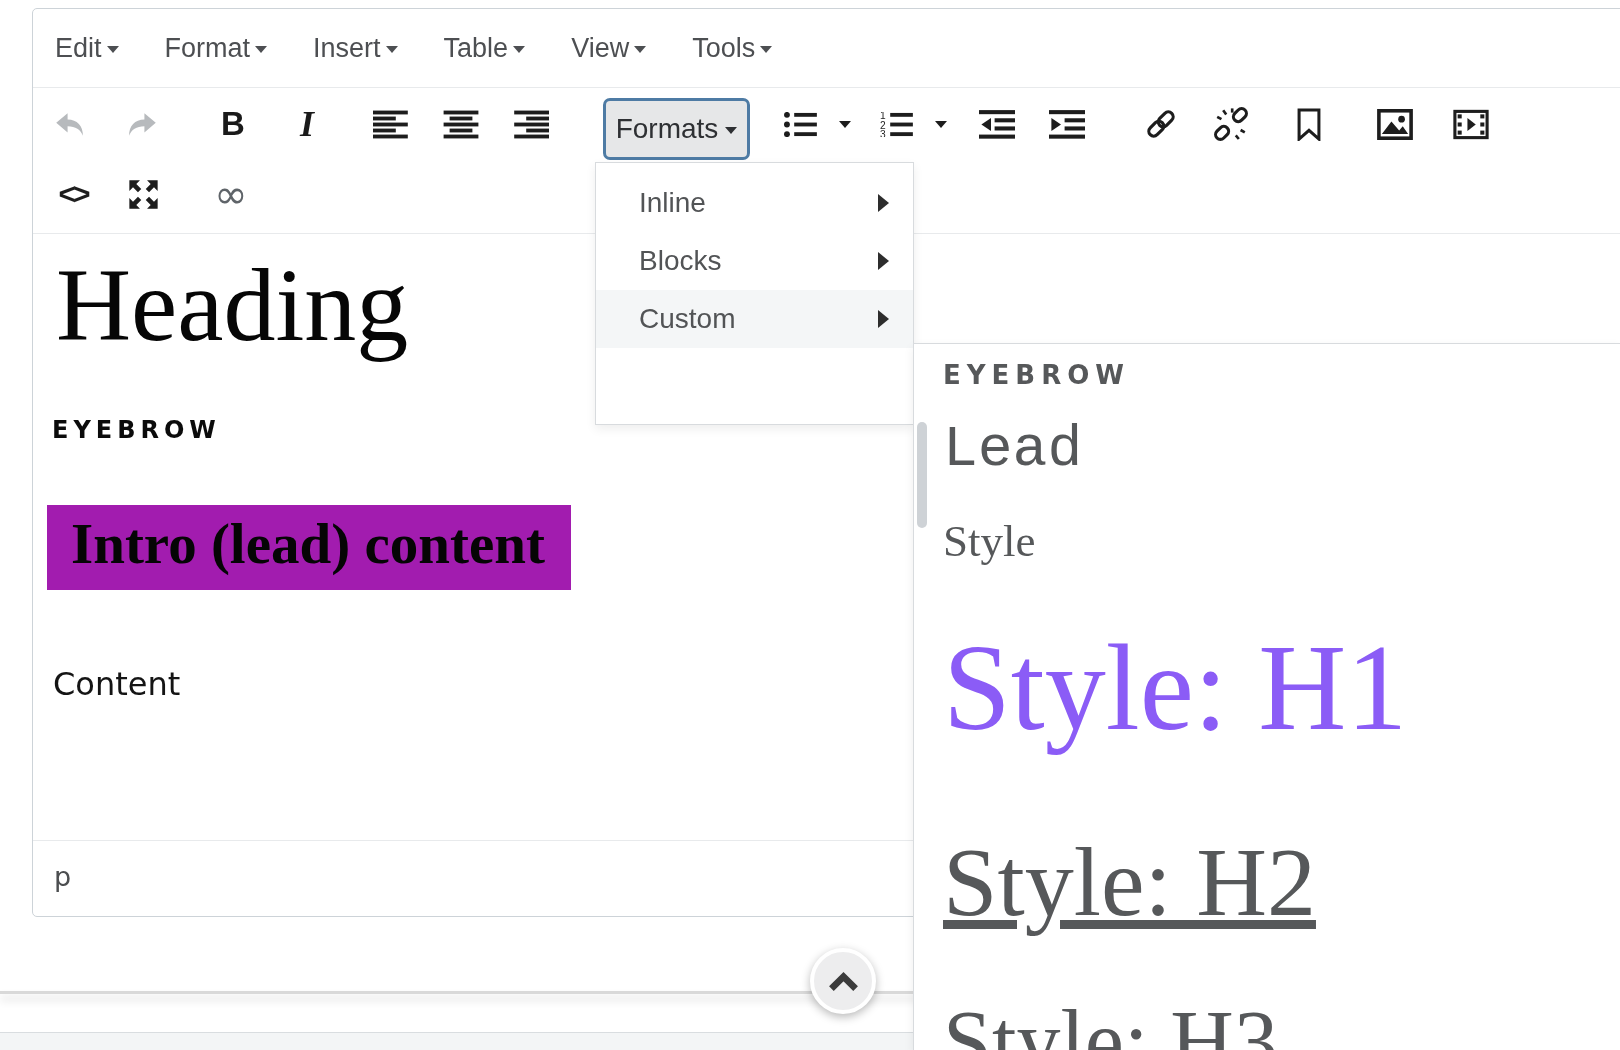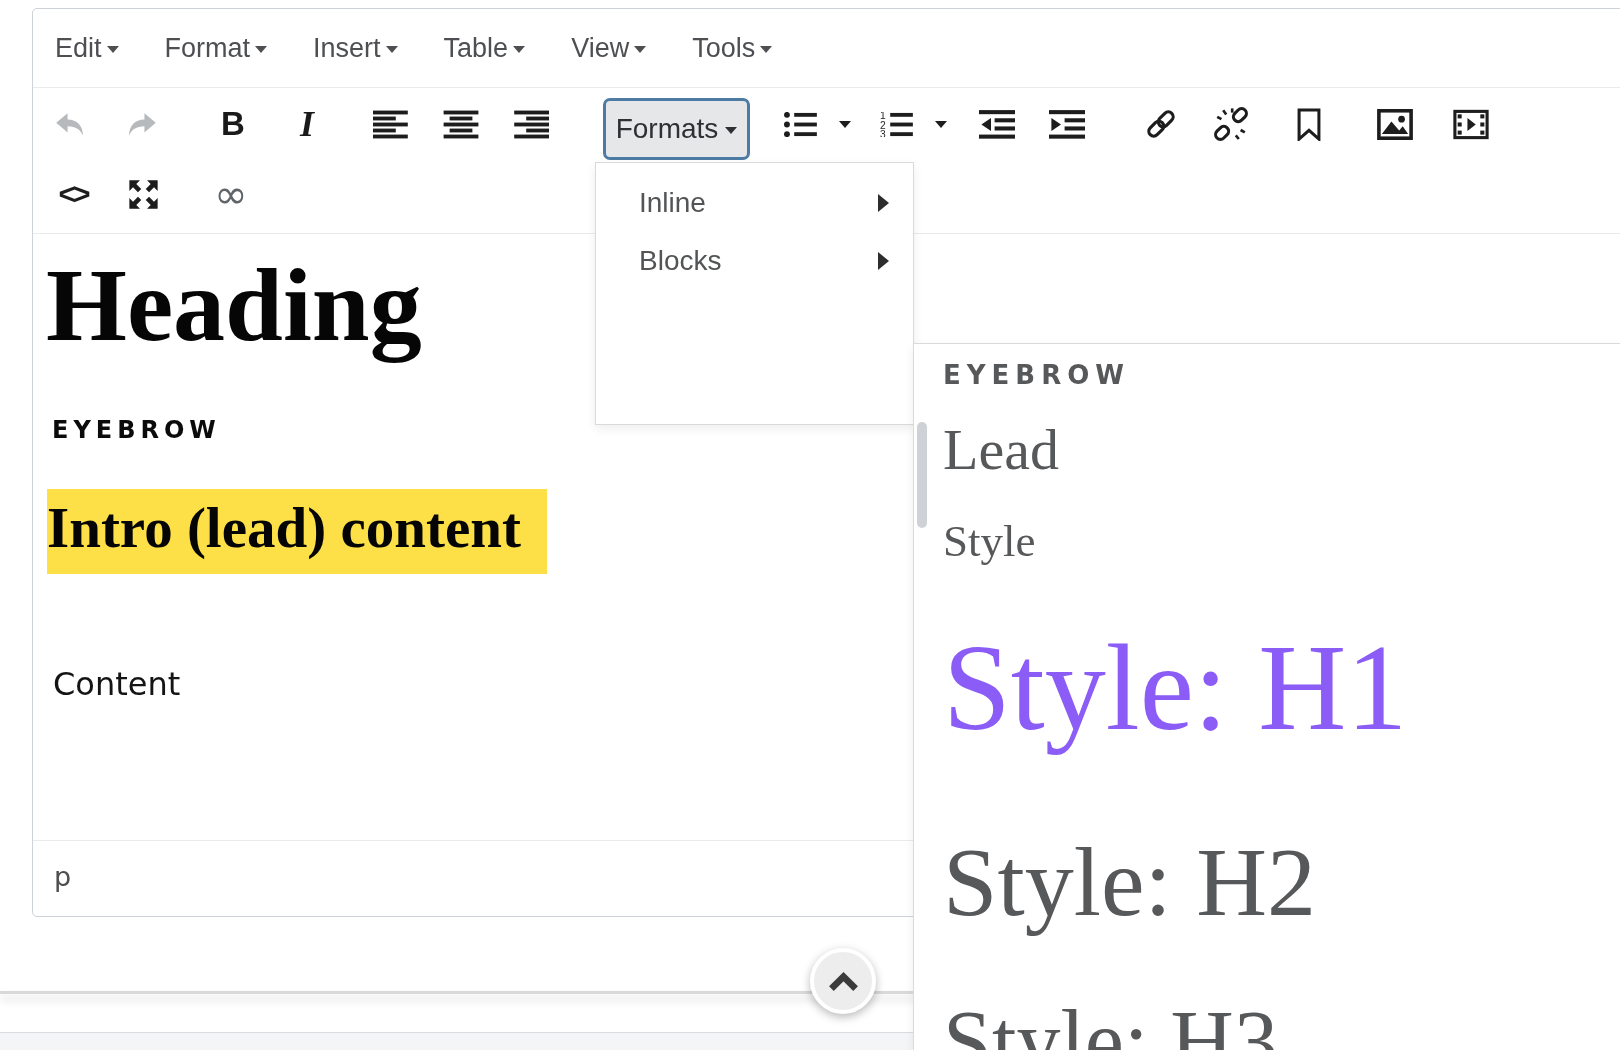--- a/index.html
+++ b/index.html
@@ -40,26 +40,26 @@
   .b-image{left:1340px}.b-media{left:1416px}
   .b-code{left:18px}.b-fs{left:88px}.b-nbsp{left:176px}
 
   .formats-btn { position:absolute; left:570px; top:89px; width:147px; height:62px;
     background:#e6e7e8; border:3px solid #4e7ba4; border-radius:7px;
     display:flex; align-items:center; justify-content:center; gap:7px;
     font-size:28px; color:#2e3033; }
   .formats-btn .caret-down { border-top-color:#2e3033; }
 
   
-  .doc-heading { position:absolute; left:13px; top:236px; font-family:"Liberation Serif", serif;
-    font-weight:bold; font-size:104px; line-height:1.15; color:#060606; }
+  .doc-heading { position:absolute; left:23px; top:236px; font-family:"Liberation Serif", serif;
+    font-weight:normal; font-size:104px; line-height:1.15; color:#060606; }
   .doc-eyebrow { position:absolute; left:19px; top:407px; font-family:"DejaVu Sans", sans-serif;
     font-weight:bold; font-size:24px; letter-spacing:5px; color:#0b0b0b; }
-  .doc-intro { position:absolute; left:14px; top:480px; display:inline-block;
-    background:#fde047; padding:6px 26px 14px 0;
+  .doc-intro { position:absolute; left:14px; top:496px; display:inline-block;
+    background:#a21caf; padding:6px 26px 14px 24px;
     font-family:"Liberation Serif", serif; font-weight:bold; font-size:57px; color:#050505; }
   .doc-paragraph { position:absolute; left:20px; top:656px; font-family:"DejaVu Sans", sans-serif;
     font-size:32px; color:#141414; }
 
   
   .statusbar-text { position:absolute; left:21px; top:852px; font-family:"DejaVu Sans", sans-serif;
     font-size:27px; color:#4c4e50; }
 
   
   .section-divider { position:absolute; left:0; top:991px; width:1620px; height:3px;
@@ -79,24 +79,24 @@
   .fm-item.highlighted { background:#f4f6f7; }
   .caret-right { position:absolute; right:24px; top:50%; margin-top:-9px; width:0; height:0;
     border-top:9px solid transparent; border-bottom:9px solid transparent; border-left:11px solid #2d2d2d; }
 
   
   .custom-submenu { position:absolute; left:913px; top:343px; width:707px; height:707px;
     background:#fff; border-left:1px solid #d8dbde; border-top:1px solid #d8dbde;
     box-shadow:0 4px 10px rgba(0,0,0,0.07); padding-left:29px; overflow:hidden; z-index:20; }
   .sm-eyebrow { margin-top:16px; font-family:"DejaVu Sans", sans-serif; font-weight:bold;
     font-size:26px; letter-spacing:6px; color:#56585a; }
-  .sm-lead { margin-top:24px; font-family:Liberation Serif, serif; font-size:58px; line-height:1.25; color:#56585a; }
+  .sm-lead { margin-top:24px; font-family:Liberation Mono, monospace; font-size:58px; line-height:1.25; color:#56585a; }
   .sm-quote { margin-top:26px; font-family:"Liberation Serif", serif; font-size:45px; line-height:1.25; color:#56585a; }
   .sm-h1 { margin-top:40px; font-family:"Liberation Serif", serif; font-size:122px; line-height:1.3; color:#8b5cf6; }
-  .sm-h2 { margin-top:52px; font-family:"Liberation Serif", serif; font-size:98px; line-height:1.3; color:#56585a; }
+  .sm-h2 { margin-top:52px; font-family:"Liberation Serif", serif; font-size:98px; line-height:1.3; color:#56585a;text-decoration:underline; }
   .sm-h3 { margin-top:38px; font-family:"Liberation Serif", serif; font-size:88px; line-height:1.3; color:#56585a; }
   .submenu-scrollthumb { position:absolute; left:917px; top:422px; width:10px; height:106px;
     background:#ced2d6; border-radius:5px; z-index:21; }
 </style>
 </head>
 <body>
 
 <div class="editor-frame">
 
   <div class="menubar">
@@ -337,20 +337,24 @@
 
 <div class="format-menu">
   <div class="fm-item">
     <span>Inline</span>
     <span class="caret-right"></span>
   </div>
   <div class="fm-item">
     <span>Blocks</span>
     <span class="caret-right"></span>
   </div>
+  <div class="fm-item highlighted">
+    <span>Custom</span>
+    <span class="caret-right"></span>
+  </div>
 </div>
 
 <div class="custom-submenu">
   <div class="sm-eyebrow">EYEBROW</div>
   <div class="sm-lead">Lead</div>
   <div class="sm-quote">Style</div>
   <div class="sm-h1">Style: H1</div>
   <div class="sm-h2">Style: H2</div>
   <div class="sm-h3">Style: H3</div>
 </div>

